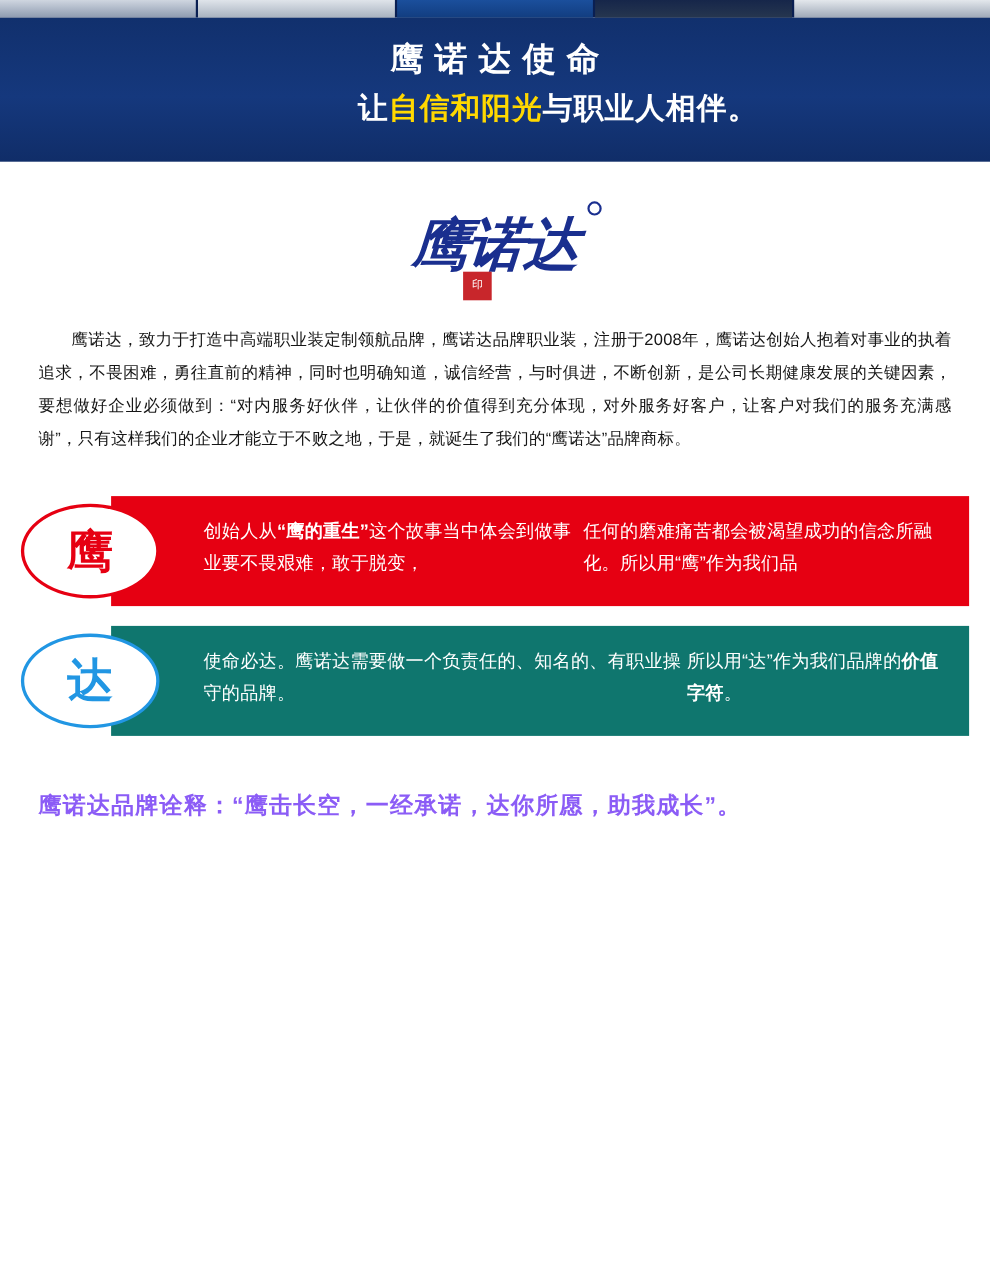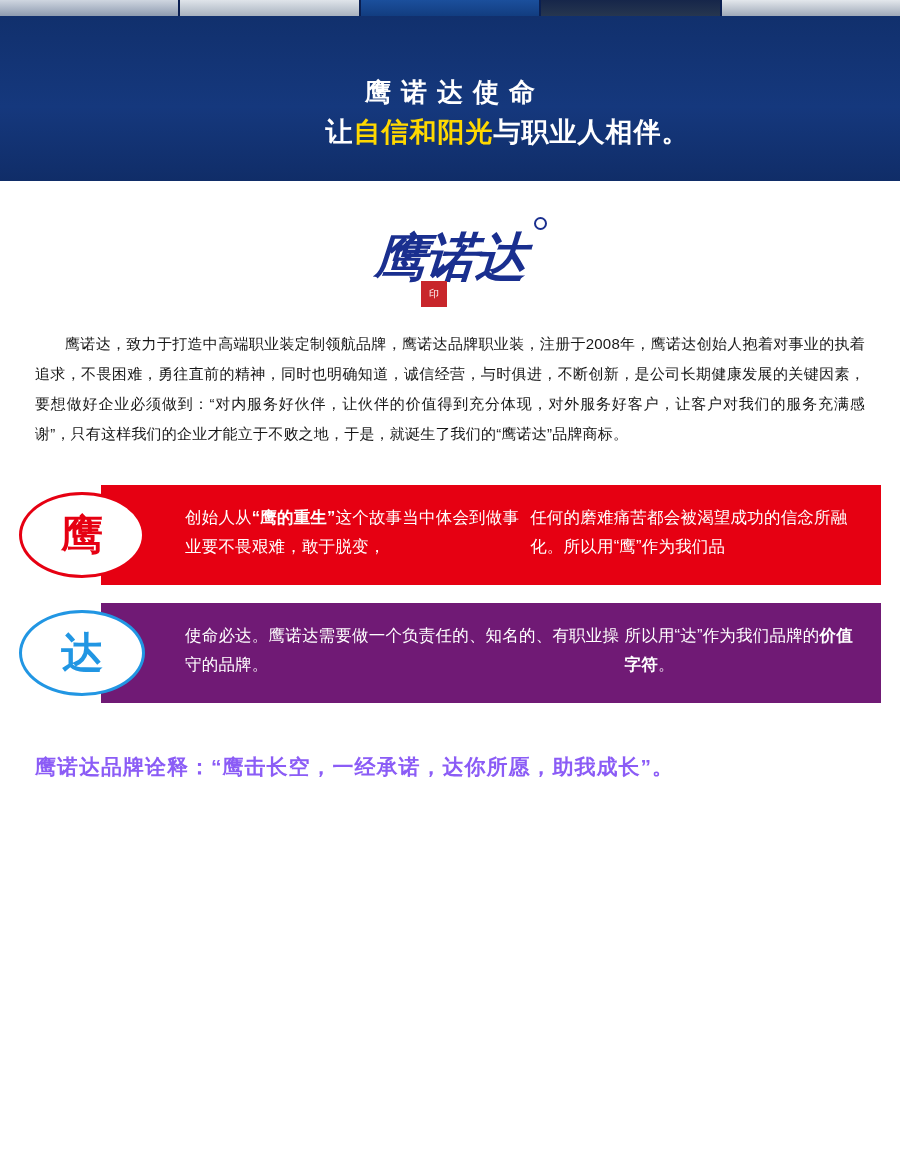--- a/index.html
+++ b/index.html
@@ -45,27 +45,26 @@
   .banner {
     width: 900px;
     background: #133372;
     background: linear-gradient(180deg, #11306d 0%, #15387d 55%, #102d68 100%);
     padding: 18px 0 26px 0;
     box-sizing: border-box;
     color: #ffffff;
     text-align: center;
   }
   .banner-title {
-    font-size: 26px;
+    font-size: 30px;
     font-weight: bold;
     letter-spacing: 10px;
     color: #ffffff;
     line-height: 1.4;
     text-indent: 10px;
-    margin-top: 40px;
   }
   .banner-line {
     font-size: 27px;
     font-weight: bold;
     line-height: 1.65;
     letter-spacing: 1px;
     color: #ffffff;
   }
   .banner-line-1 { padding-left: 20px; text-align: center; }
   .banner-line-2 { text-align: center; padding-left: 115px; }
@@ -149,21 +148,21 @@
     color: #ffffff;
     font-size: 16.5px;
     line-height: 1.78;
     letter-spacing: 0.2px;
     display: flex;
     flex-direction: row;
     justify-content: center;
   }
   .bar-red { background: #e60012; }
   .bar-blue-dark { background: #1a3f8f; }
-  .bar-blue-light { background: #701a75; }
+  .bar-blue-light { background: #0f766e; }
   .block-badge {
     position: absolute;
     left: 0;
     top: 50%;
     transform: translateY(-50%);
     width: 126px;
     height: 86px;
     border-radius: 50%;
     background: #ffffff;
     box-sizing: border-box;

